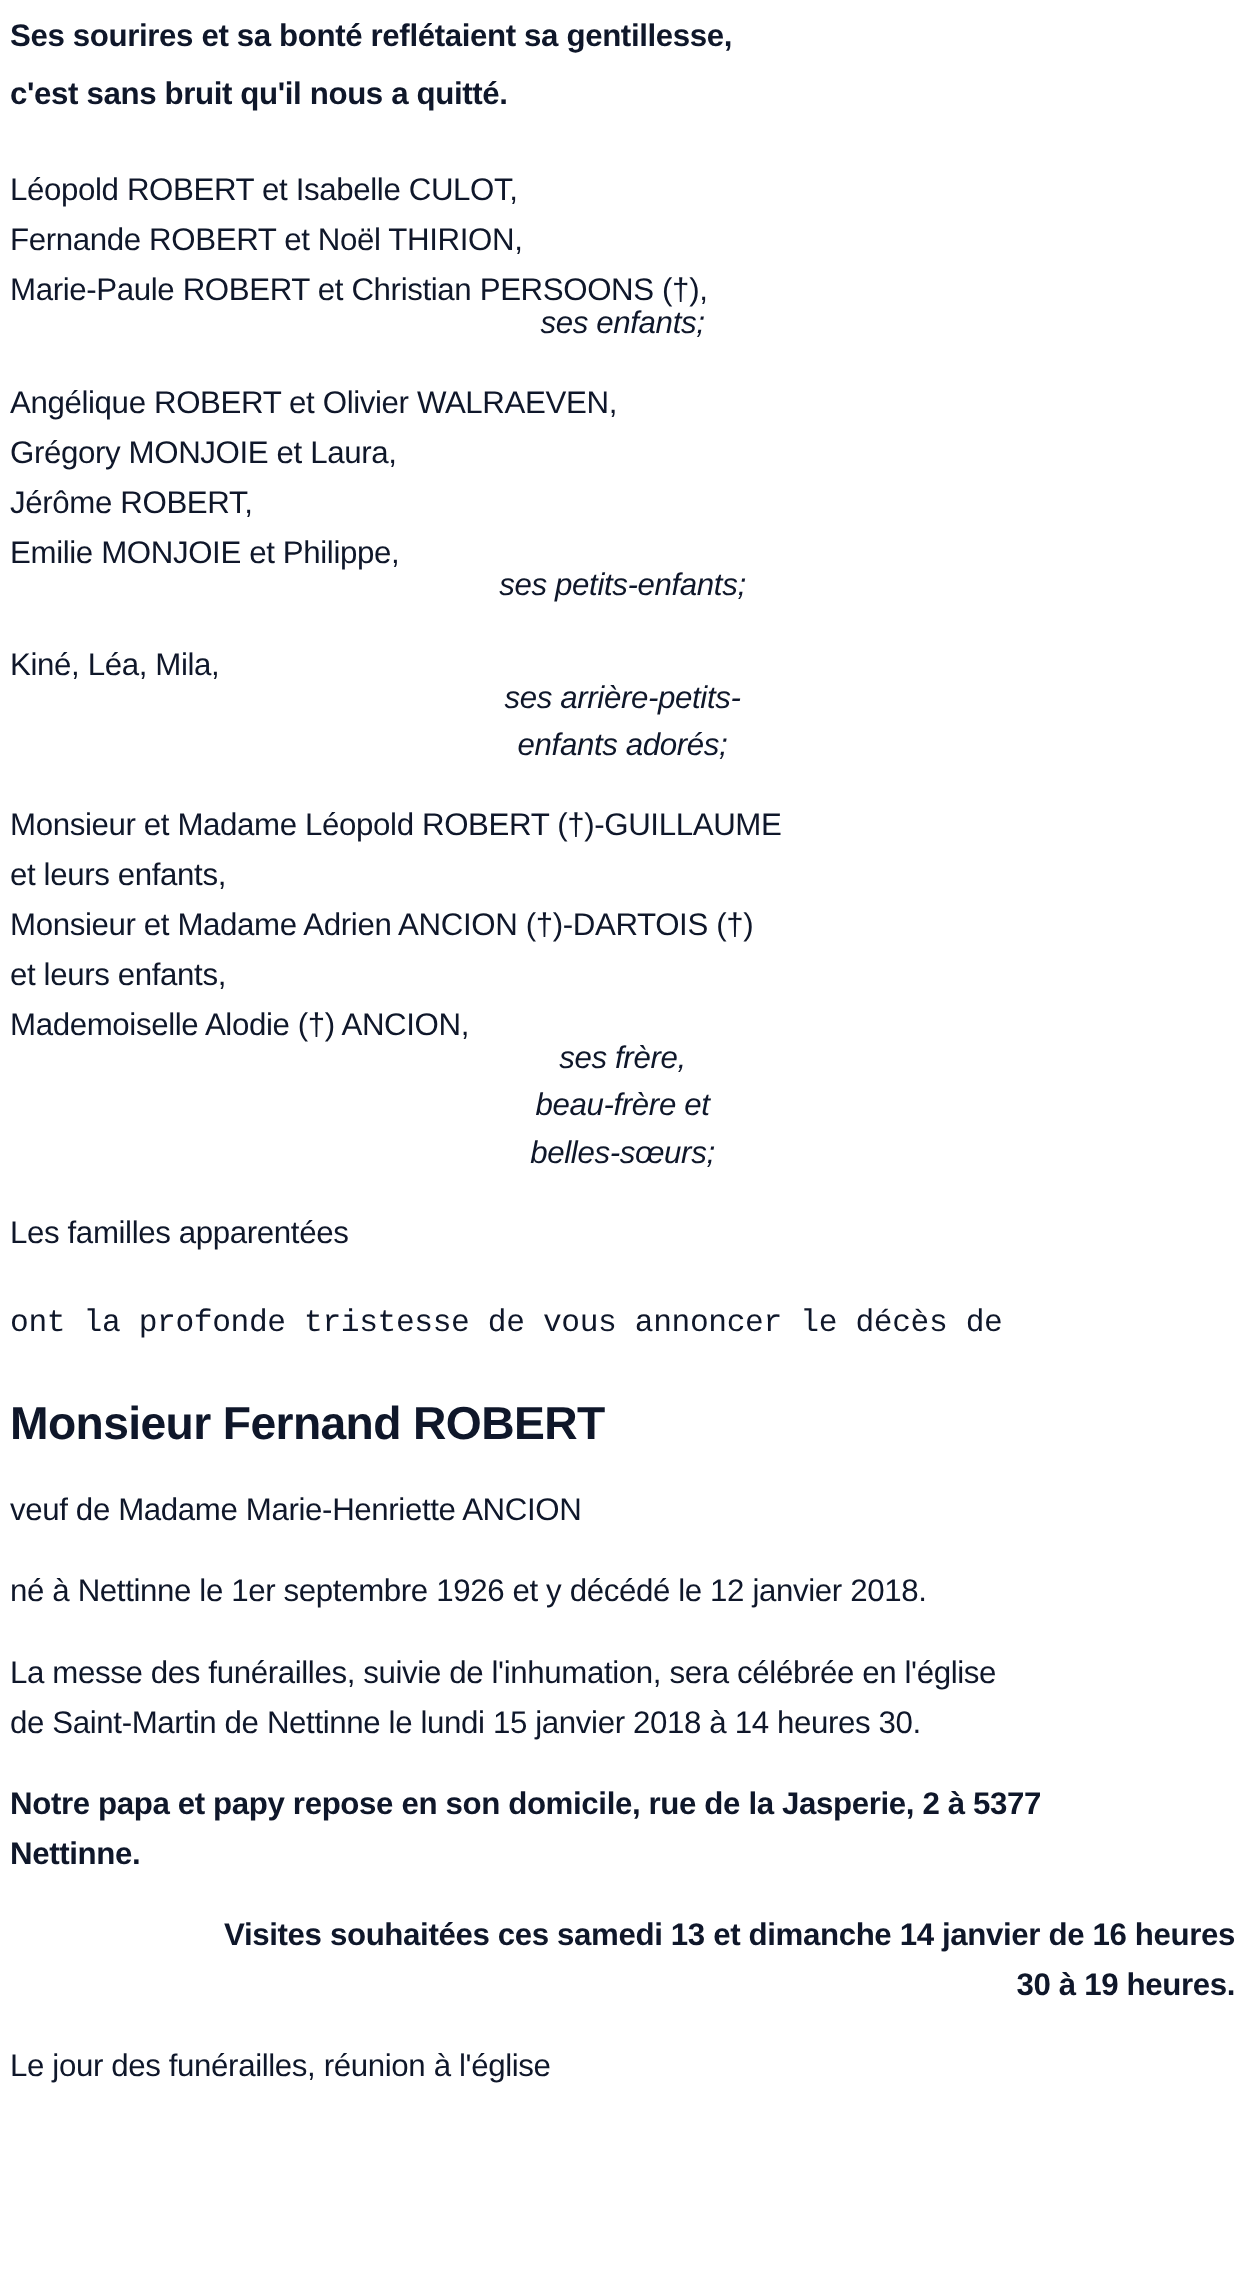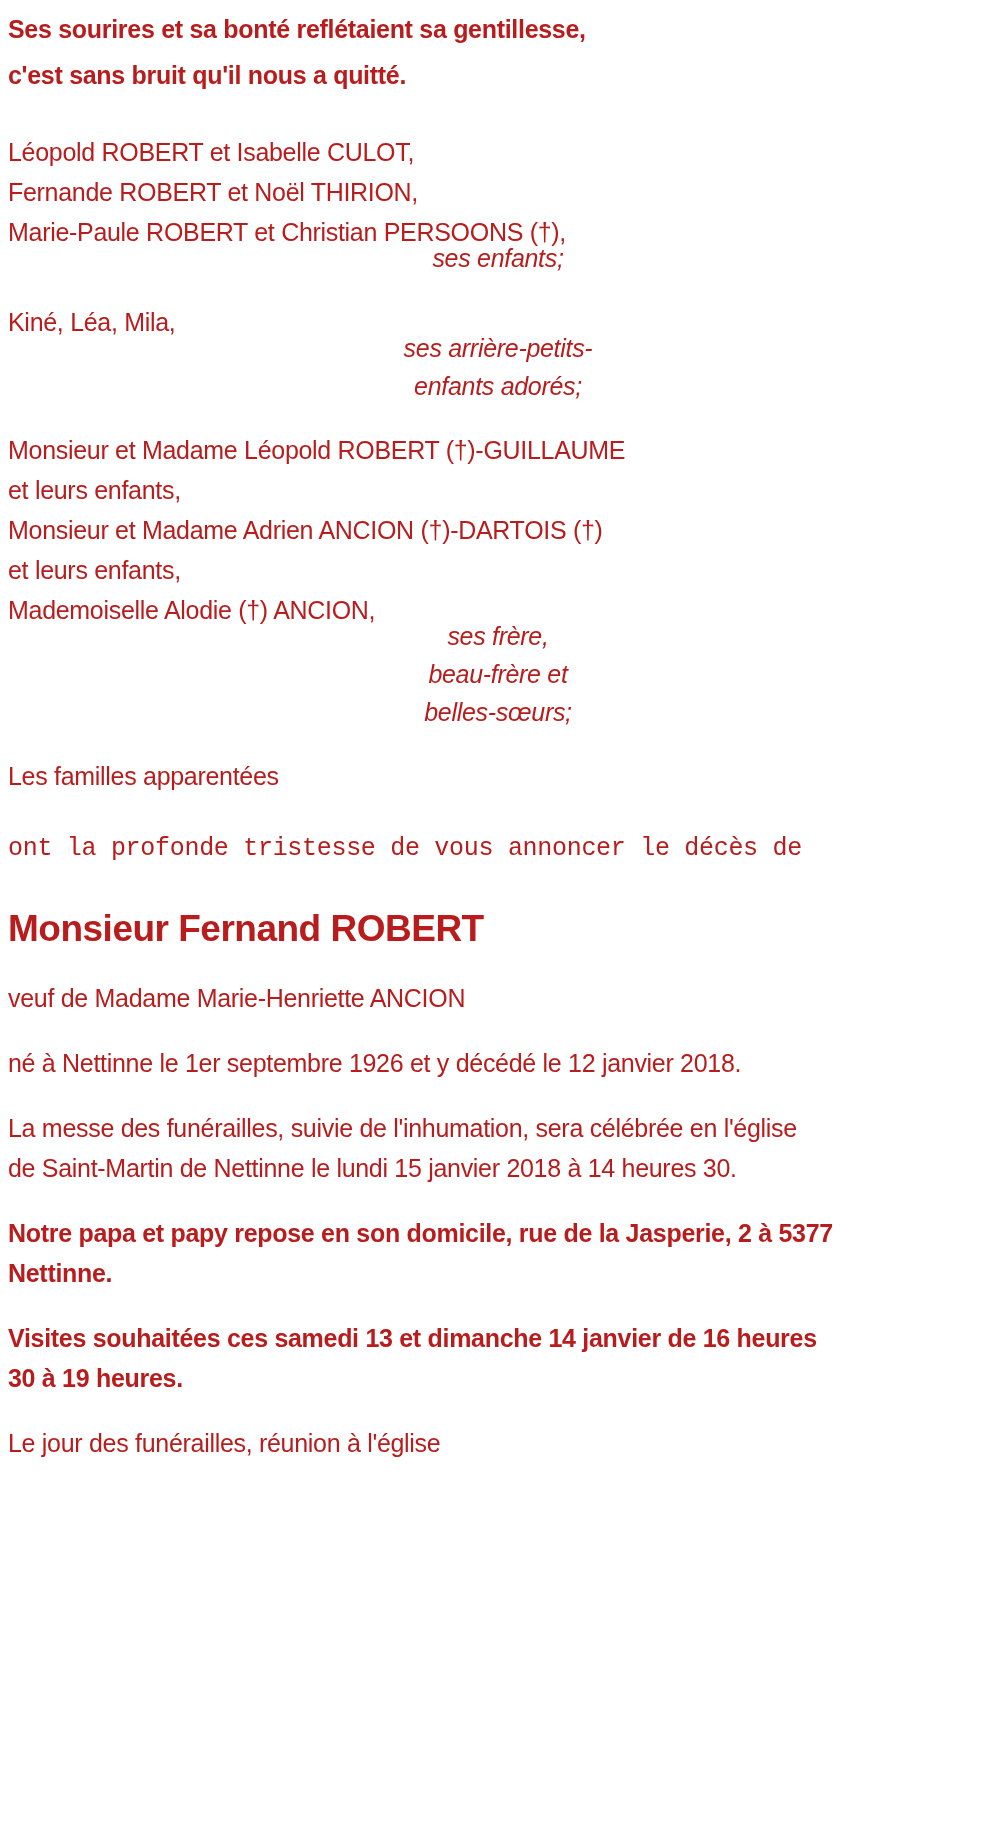--- a/index.html
+++ b/index.html
@@ -3,21 +3,21 @@
 <meta charset="utf-8">
 <style>
   html, body { margin: 0; padding: 0; background: #ffffff; }
   .sheet {
     position: relative;
     width: 1000px;
     height: 1837px;
     box-sizing: border-box;
     padding: 6px 12px 0 8px;
     background: #ffffff;
-    color: #b91c1c;
+    color: #0f172a;
     font-family: "Liberation Sans", "DejaVu Sans", sans-serif;
     font-size: 25px;
     line-height: 40px;
     letter-spacing: -0.3px;
     overflow: hidden;
   }
   .pre { white-space: pre-line; }
   .epigraph {
     font-weight: bold;
     line-height: 46px;
@@ -37,39 +37,46 @@
     font-size: 37px;
     font-weight: bold;
     line-height: 48px;
     letter-spacing: -0.5px;
     margin: 36px 0 0 0;
   }
   .widower { }
   .birthdeath { }
   .mass { margin-top: 10px; }
   .repose { margin-top: 8px; font-weight: bold; }
-  .visits { margin-top: 13px; font-weight: bold; }
+  .visits { margin-top: 13px; font-weight: bold; text-align: right; }
   .thanks { margin-top: 7px; }
   .reunion { margin-top: 9px; }
 </style>
 </head>
 <body>
 
 <div class="sheet">
 
   <p class="epigraph pre">Ses sourires et sa bonté reflétaient sa gentillesse,
 c'est sans bruit qu'il nous a quitté.</p>
 
   <section class="group first-group">
     <p class="names pre">Léopold ROBERT et Isabelle CULOT,
 Fernande ROBERT et Noël THIRION,
 Marie-Paule ROBERT et Christian PERSOONS (†),</p>
     <p class="relation pre">ses enfants;</p>
   </section>
 
+  <section class="group">
+    <p class="names pre">Angélique ROBERT et Olivier WALRAEVEN,
+Grégory MONJOIE et Laura,
+Jérôme ROBERT,
+Emilie MONJOIE et Philippe,</p>
+    <p class="relation pre">ses petits-enfants;</p>
+  </section>
 
   <section class="group">
     <p class="names pre">Kiné, Léa, Mila,</p>
     <p class="relation pre">ses arrière-petits-
 enfants adorés;</p>
   </section>
 
   <section class="group">
     <p class="names pre">Monsieur et Madame Léopold ROBERT (†)-GUILLAUME
 et leurs enfants,

